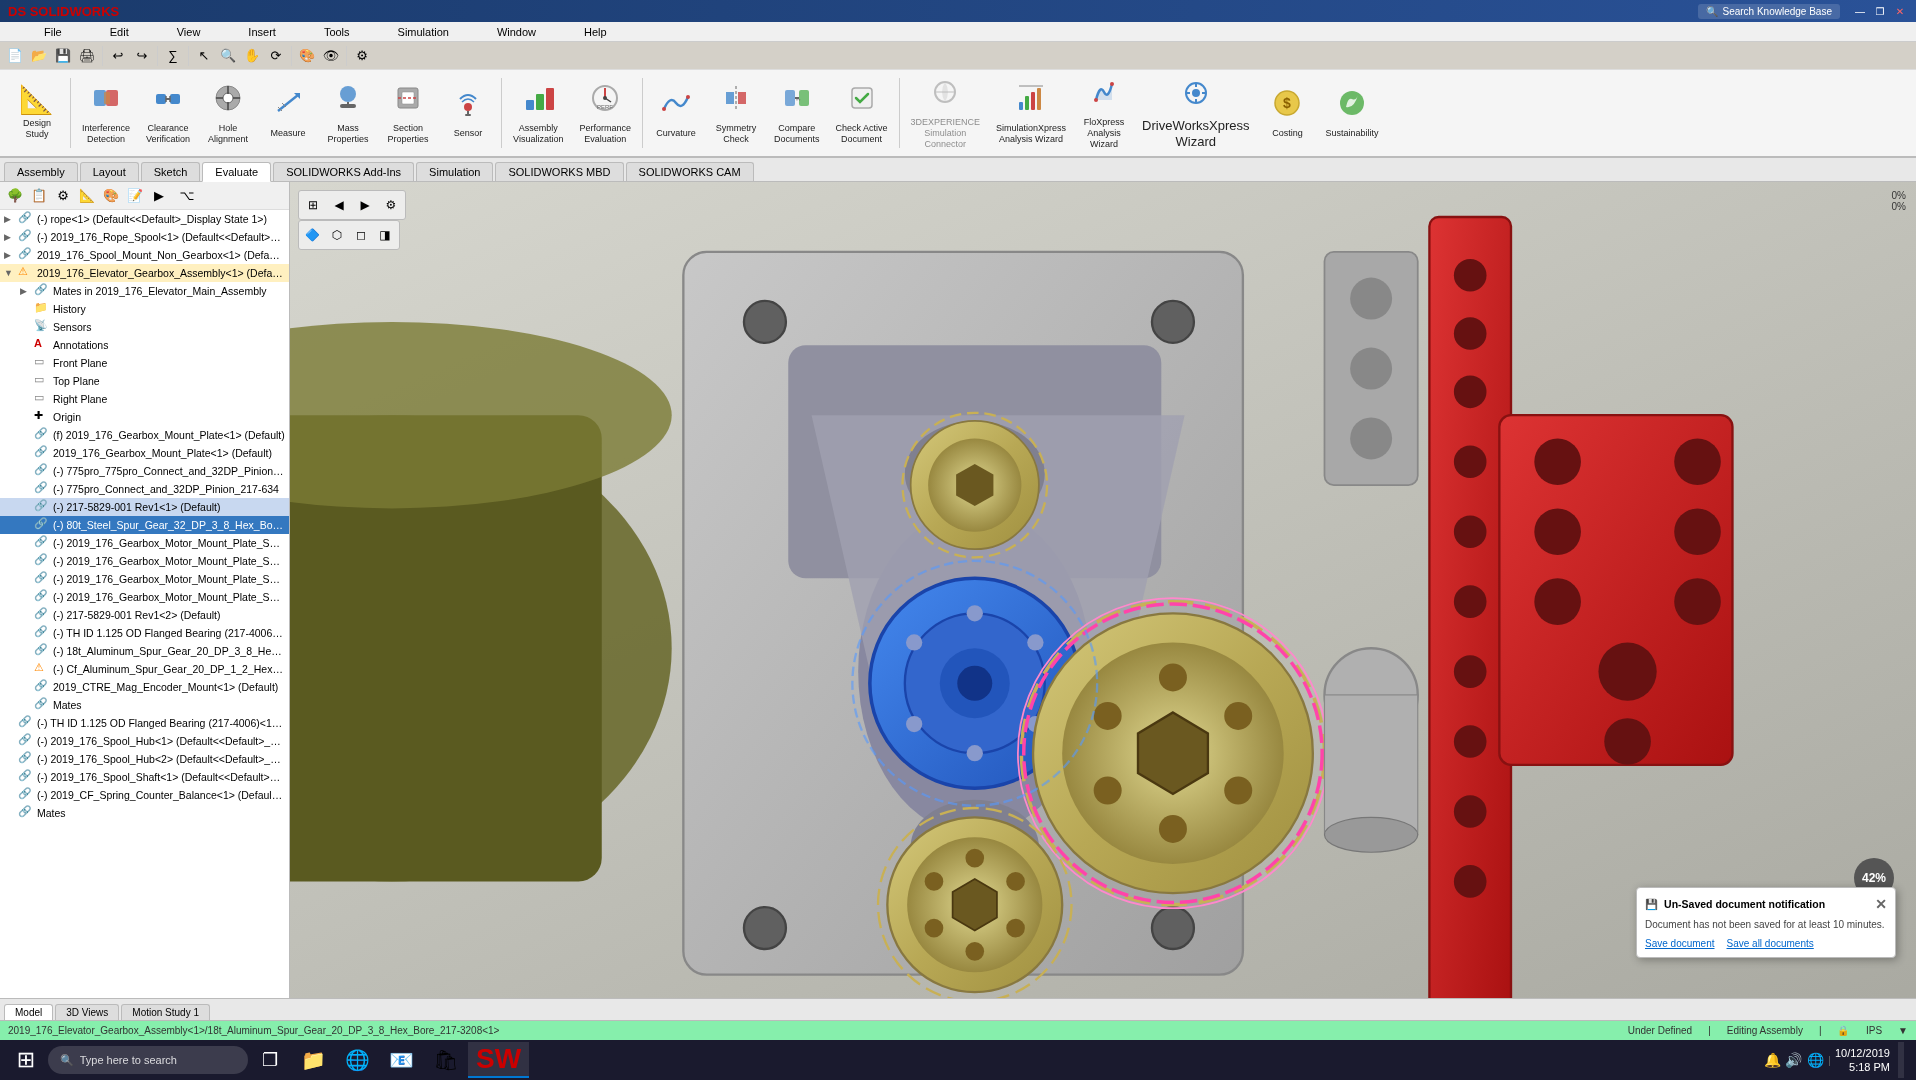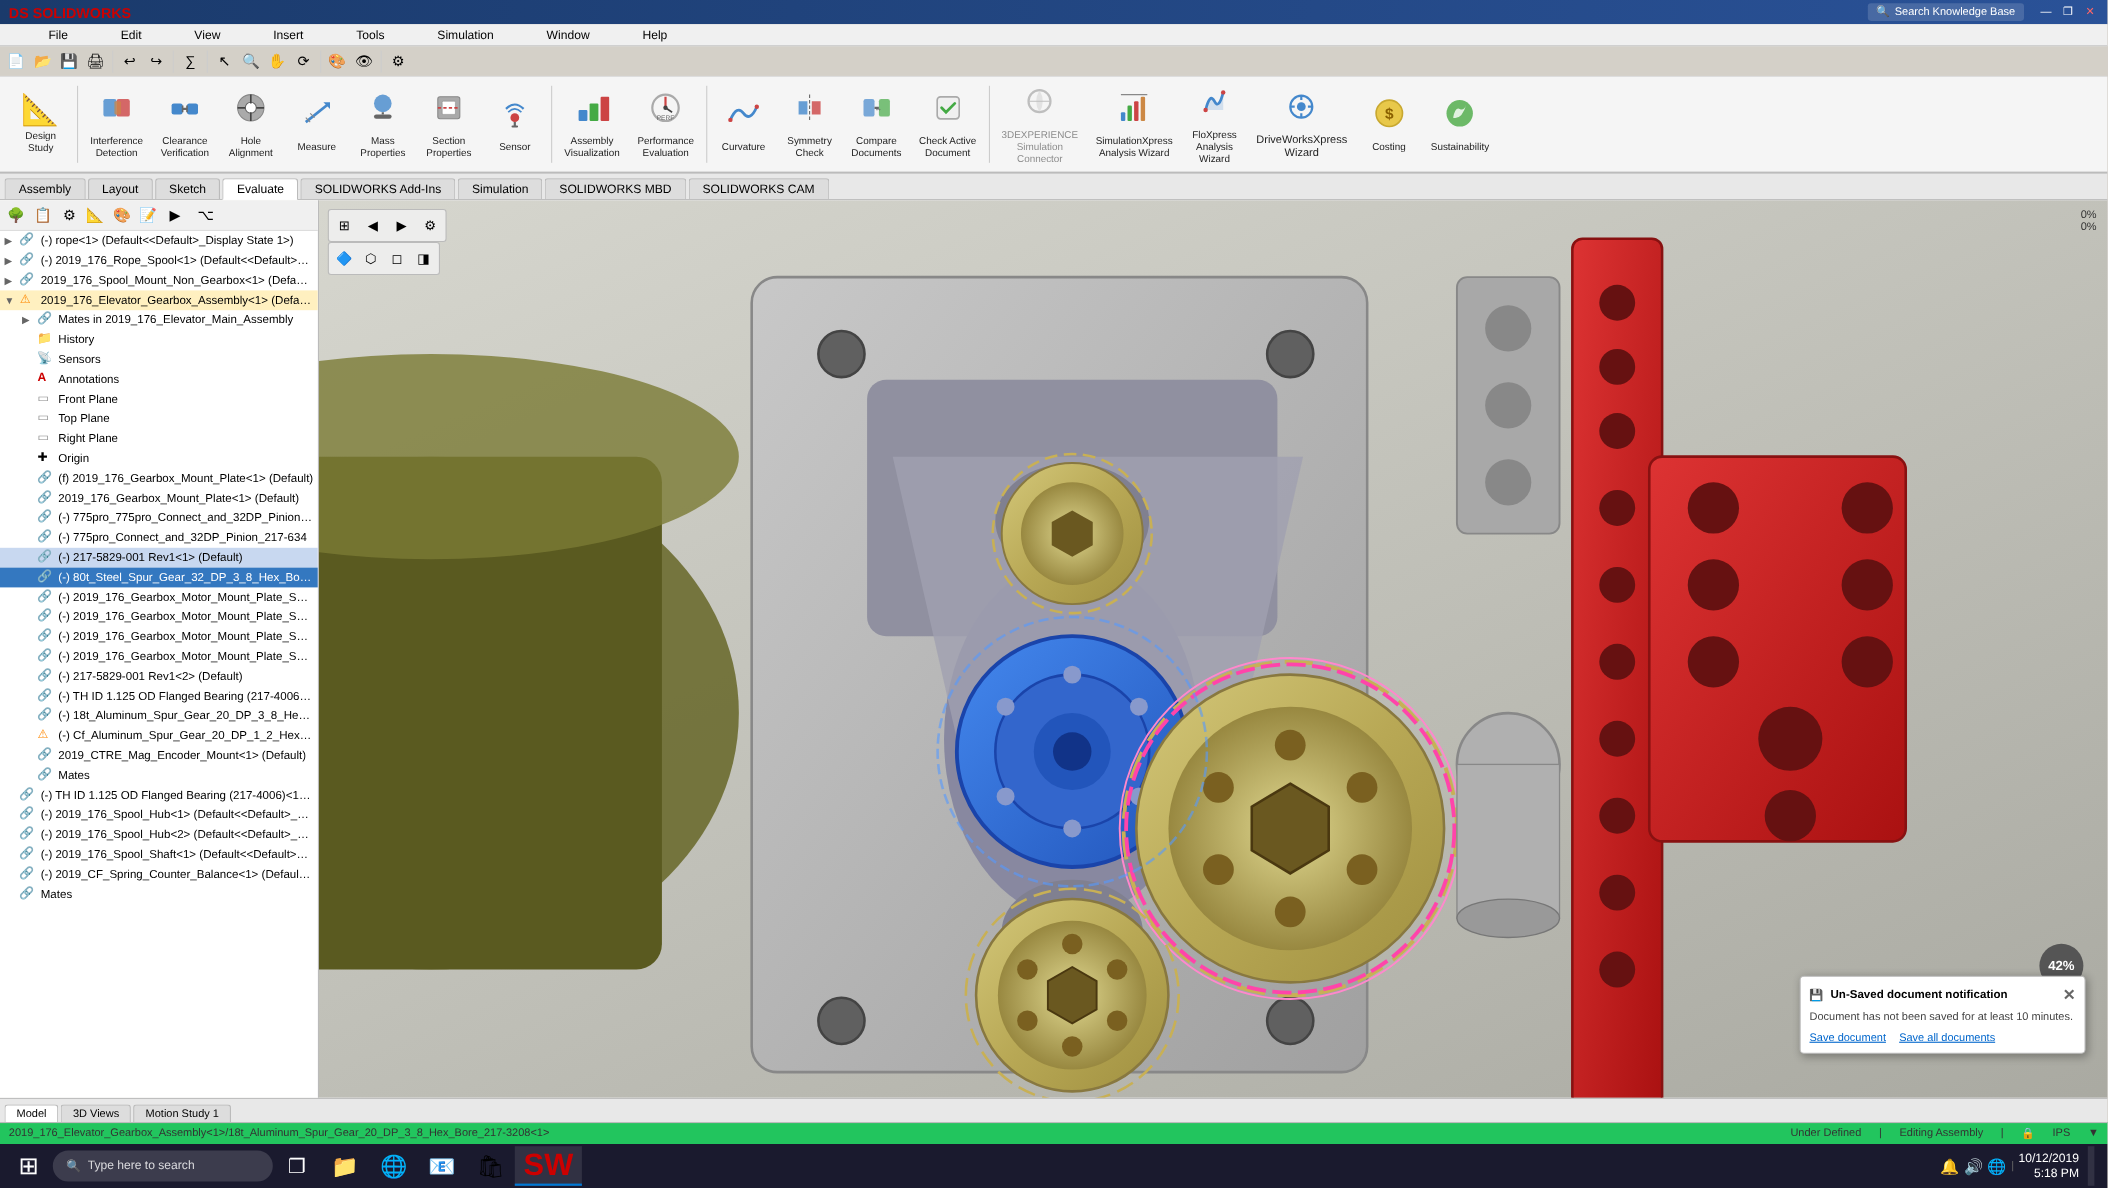--- a/index.html
+++ b/index.html
@@ -126,21 +126,21 @@
     }
 
     
     #speed-indicators {
       position: absolute; top: 8px; right: 10px;
       color: #333; font-size: 10px;
     }
 
     
     #status-bar {
-      height: 20px; background: #22c55e; border-top: 1px solid #bbb;
+      height: 20px; background: #86efac; border-top: 1px solid #bbb;
       display: flex; align-items: center; padding: 0 8px;
       font-size: 10px; color: #333;
     }
     #status-left { flex: 1; overflow: hidden; text-overflow: ellipsis; white-space: nowrap; }
     #status-right { display: flex; gap: 16px; }
 
     
     #bottom-tabs {
       height: 22px; background: #e8e8e8; border-top: 1px solid #bbb;
       display: flex; align-items: flex-end; padding: 0 4px;
@@ -425,21 +425,21 @@
     <div class="eval-btn-icon">
       <svg width="32" height="32" viewBox="0 0 32 32">
         <circle cx="16" cy="16" r="10" fill="none" stroke="#4488cc" stroke-width="2"></circle>
         <circle cx="16" cy="16" r="4" fill="#4488cc"></circle>
         <line x1="16" y1="6" x2="16" y2="10" stroke="#4488cc" stroke-width="2"></line>
         <line x1="16" y1="22" x2="16" y2="26" stroke="#4488cc" stroke-width="2"></line>
         <line x1="6" y1="16" x2="10" y2="16" stroke="#4488cc" stroke-width="2"></line>
         <line x1="22" y1="16" x2="26" y2="16" stroke="#4488cc" stroke-width="2"></line>
       </svg>
     </div>
-    <div style="font-size:10px; line-height:1.2;">DriveWorksXpress<br>Wizard</div>
+    <div style="font-size:13px; line-height:1.2;">DriveWorksXpress<br>Wizard</div>
   </div>
 
   <div class="eval-btn">
     <div class="eval-btn-icon">
       <svg width="32" height="32" viewBox="0 0 32 32">
         <circle cx="16" cy="16" r="12" fill="#e8c84a" stroke="#c8a830" stroke-width="1.5"></circle>
         <text x="16" y="21" text-anchor="middle" font-size="14" font-weight="bold" fill="#8a6000">$</text>
       </svg>
     </div>
     <div style="font-size:9px; line-height:1.2;">Costing</div>

